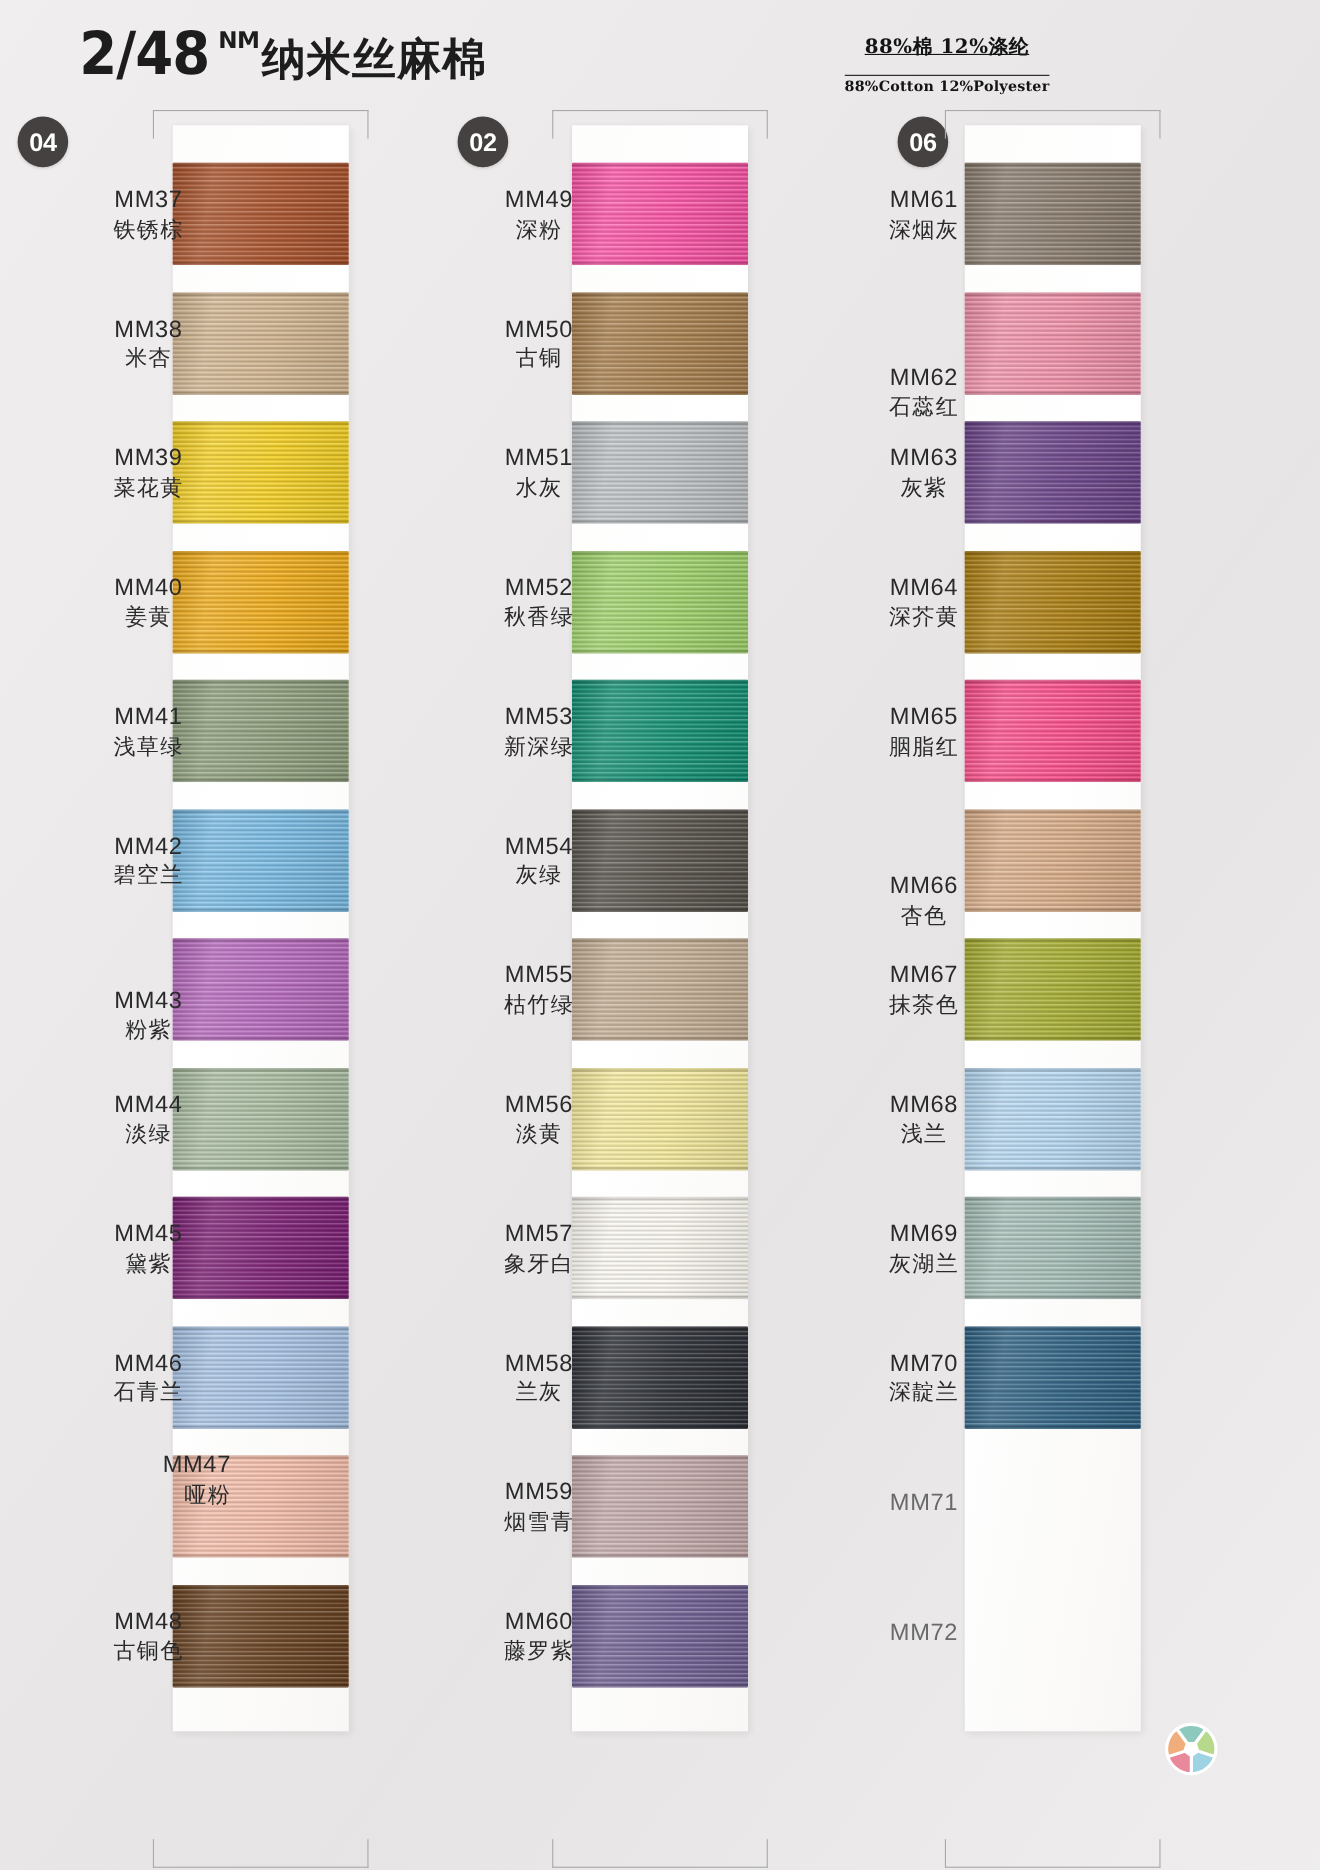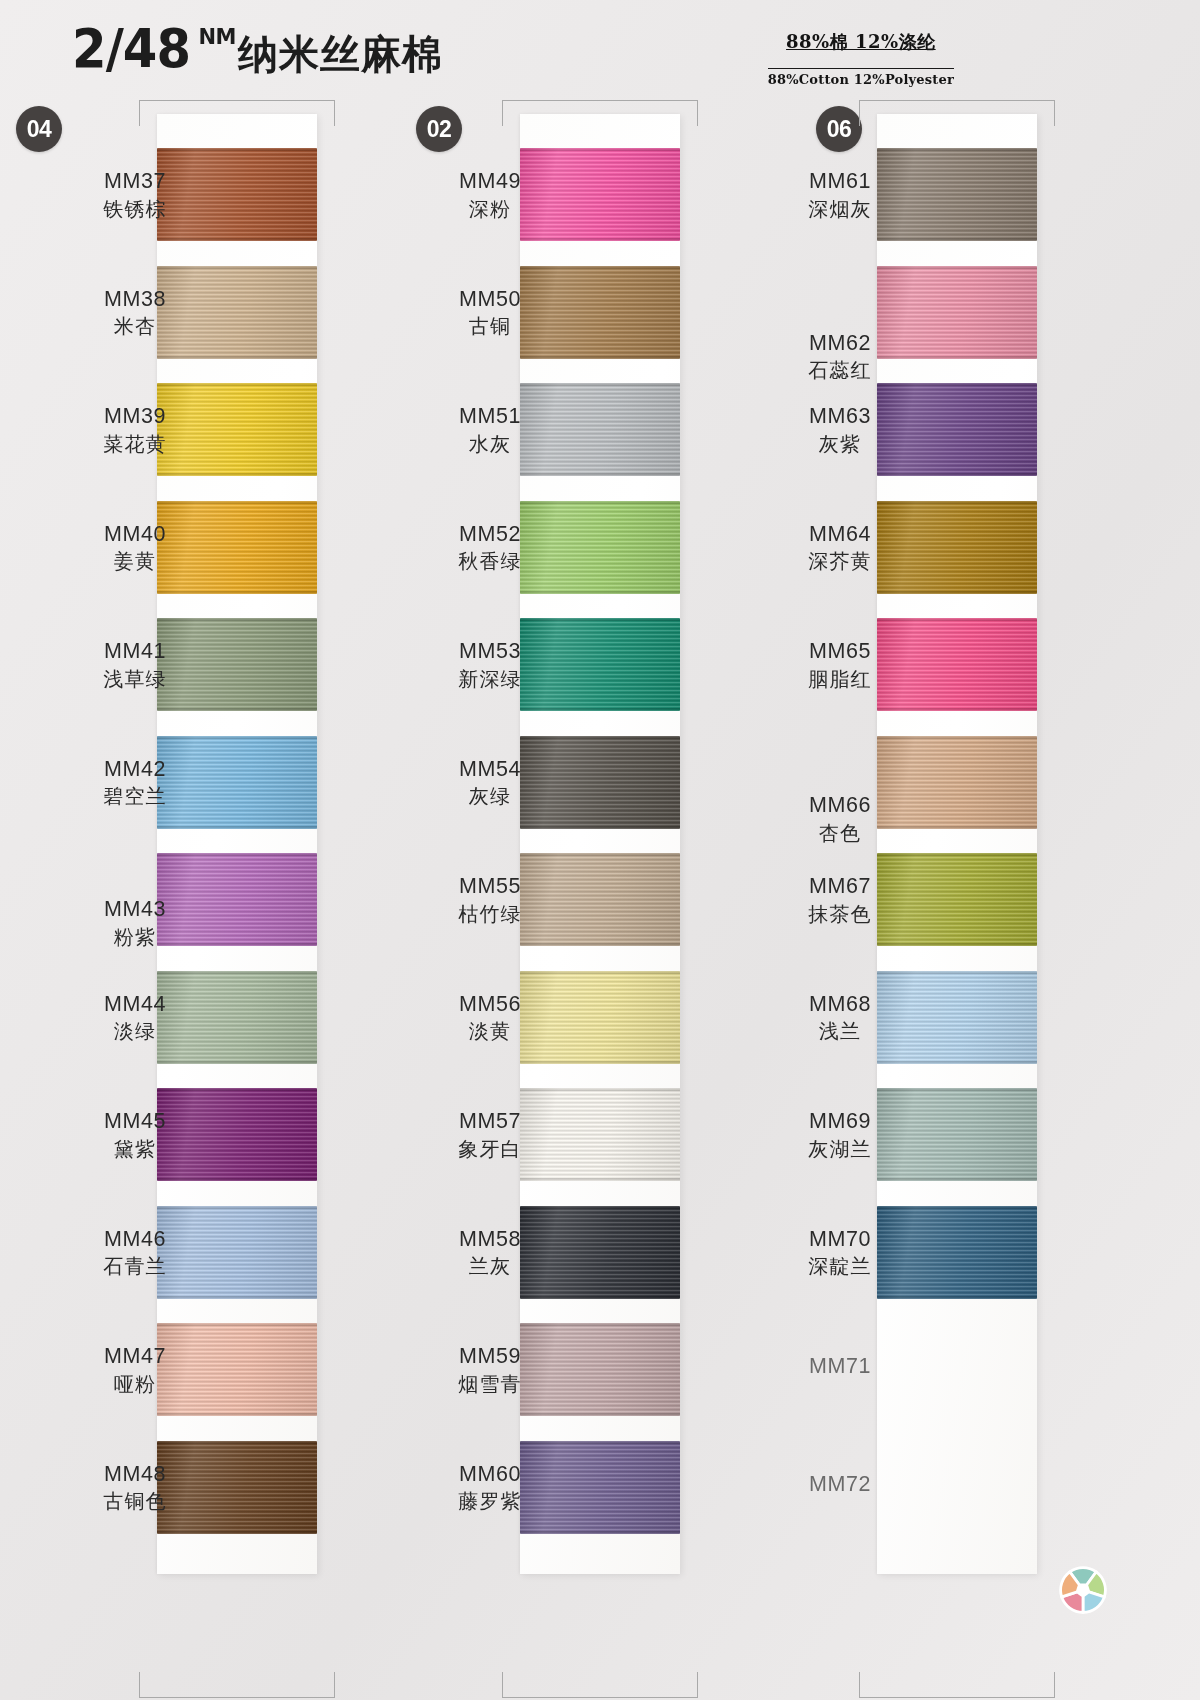--- a/index.html
+++ b/index.html
@@ -281,21 +281,21 @@
         <div class="label" style="left: 60px; top: 1129.5px;">
           <span class="code">MM46</span>
           <span class="cn">石青兰</span>
         </div>
         <div class="swatch" style="left: 157px; top: 1227px; height: 93px; background: rgb(244, 189, 169);">
           <div class="threads"></div>
           <div class="sheen"></div>
           <div class="edge t"></div>
           <div class="edge b"></div>
         </div>
-        <div class="label" style="left: 60px; top: 1247px;">
+        <div class="label" style="left: 60px; top: 1222px; text-align: right;">
           <span class="code">MM47</span>
           <span class="cn">哑粉</span>
         </div>
         <div class="swatch" style="left: 157px; top: 1344.5px; height: 93px; background: rgb(103, 64, 31);">
           <div class="threads"></div>
           <div class="sheen"></div>
           <div class="edge t"></div>
           <div class="edge b"></div>
         </div>
         <div class="label" style="left: 60px; top: 1364.5px;">

